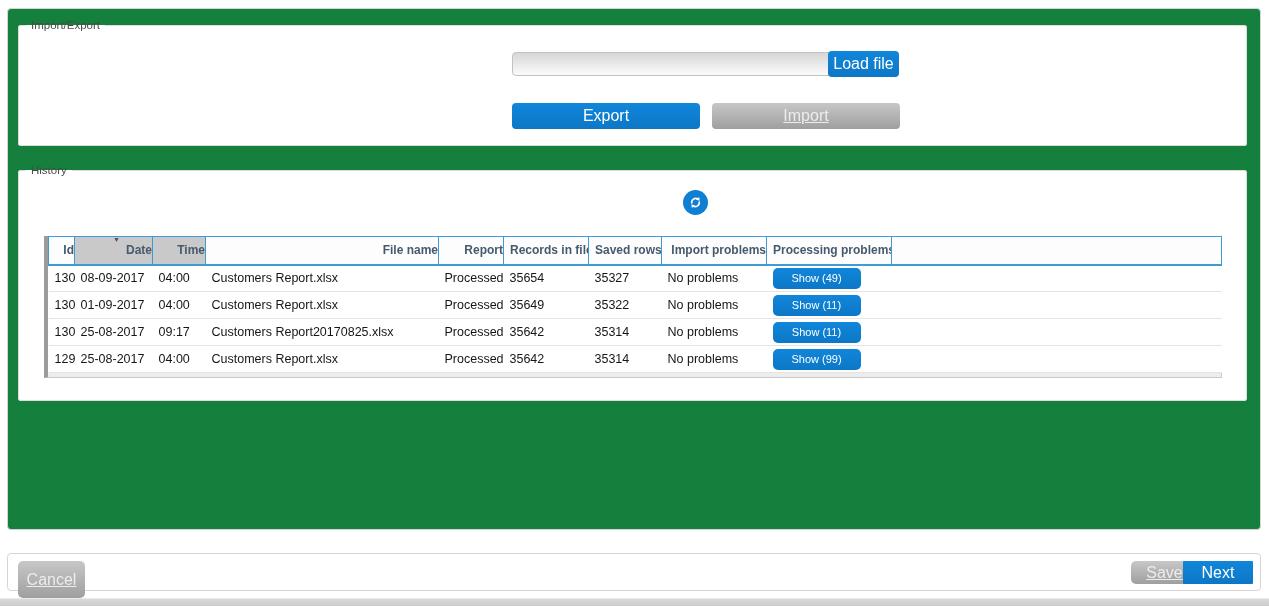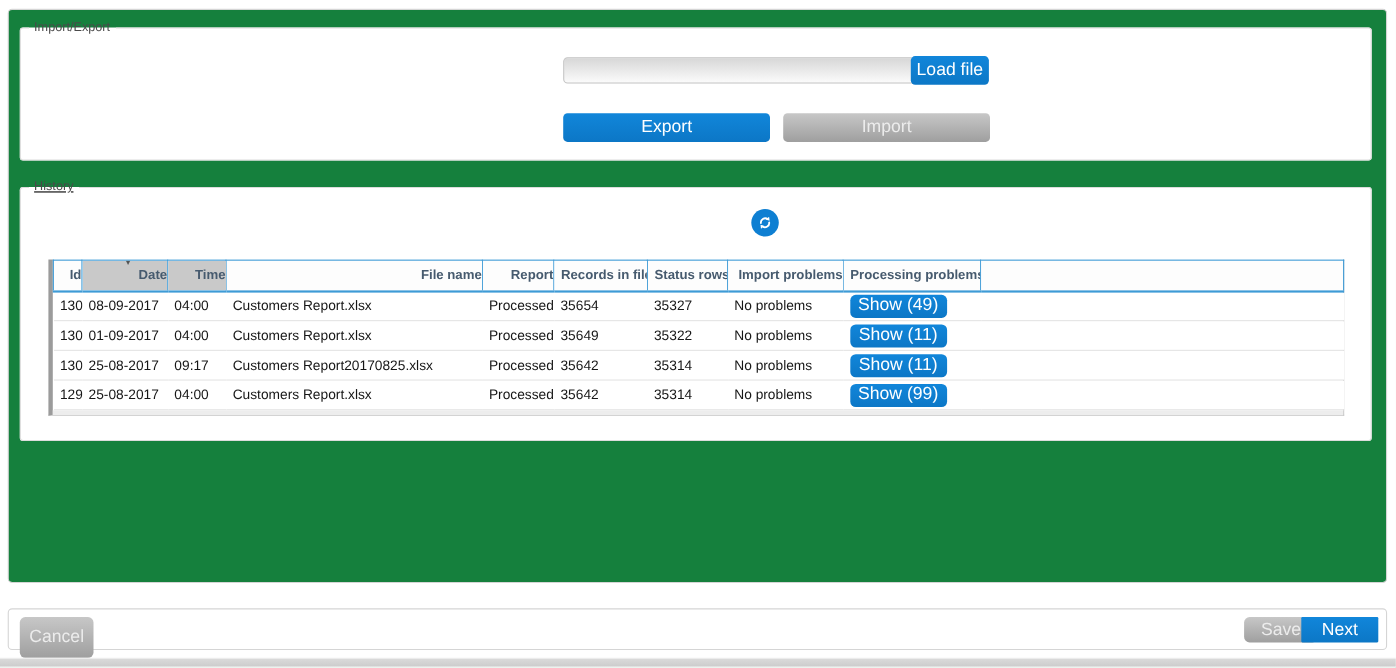--- a/index.html
+++ b/index.html
@@ -27,33 +27,33 @@
 
   
   fieldset.fs {
     position: absolute; border: 1px solid #dcdcdc; border-radius: 3px;
     background: #fff;
   }
   fieldset.fs legend {
     font-size: 11.5px; color: #4a4a4a; padding: 0 5px; margin-left: 7px;
   }
   .fs-import { left: 10px; top: 10px; width: 1229px; height: 127px; }
-  .fs-history { left: 10px; top: 155px; width: 1229px; height: 237px; text-decoration: underline; }
+  .fs-history { left: 10px; top: 155px; width: 1229px; height: 237px; }
 
   
   .btn {
     display: inline-block; border: none; border-radius: 4px;
     font-family: "Liberation Sans", sans-serif; font-size: 16px;
     text-align: center; cursor: pointer; line-height: 1;
   }
   .btn-blue {
     background: linear-gradient(#1186da, #0c77c6); color: #fff;
   }
   .btn-gray {
-    background: linear-gradient(#c7c7c7, #9f9f9f); color: #ececec;
+    background: linear-gradient(#c7c7c7, #9f9f9f); color: #ececec; text-decoration: underline;
   }
 
   
   .file-combo { position: absolute; left: 493px; top: 20px; display: flex; align-items: center; }
   .file-input {
     width: 320px; height: 24px; border: 1px solid #c2c2c2; border-radius: 4px;
     background: linear-gradient(#d7d7d7, #fbfbfb);
     font-family: "Liberation Sans", sans-serif; font-size: 12px; padding: 0 6px;
     outline: none;
   }
@@ -86,21 +86,21 @@
   table.grid thead th.sorted-col { background: #c9c9c9; }
   .sort-arrow {
     position: absolute; top: -1px; left: 38px; font-size: 7px; color: #555;
     line-height: 1;
   }
   table.grid tbody td {
     height: 27px; font-size: 12.5px; color: #161616; padding: 0 0 0 6px;
     border-bottom: 1px solid #e4e4e4; background: #fff;
     overflow: hidden; white-space: nowrap;
   }
-  .btn-show { width: 88px; height: 21px; border-radius: 5px; font-size: 16px; }
+  .btn-show { width: 88px; height: 21px; border-radius: 5px; font-size: 11px; }
   .grid-bottom { height: 4px; background: #ededed; }
 
   
   .btn-cancel { position: absolute; left: 10px; top: 7px; width: 67px; height: 37px; border-radius: 5px; }
   .btn-save   { position: absolute; left: 1095px; top: 7px; width: 67px; height: 23px; border-radius: 5px; margin-left: 28px; }
   .btn-next   { position: absolute; left: 1175px; top: 7px; width: 70px; height: 23px; border-radius: 1px; }
 </style>
 </head>
 <body>
 
@@ -152,21 +152,21 @@
             <tr>
               <th>Id</th>
               <th class="sorted-col">
                 <span>Date</span>
                 <span class="sort-arrow">▼</span>
               </th>
               <th class="sorted-col">Time</th>
               <th>File name</th>
               <th>Report</th>
               <th>Records in file</th>
-              <th>Status rows</th>
+              <th>Saved rows</th>
               <th>Import problems</th>
               <th>Processing problems</th>
               <th></th>
             </tr>
           </thead>
           <tbody>
             <tr>
               <td>1309</td>
               <td>08-09-2017</td>
               <td>04:00</td>

